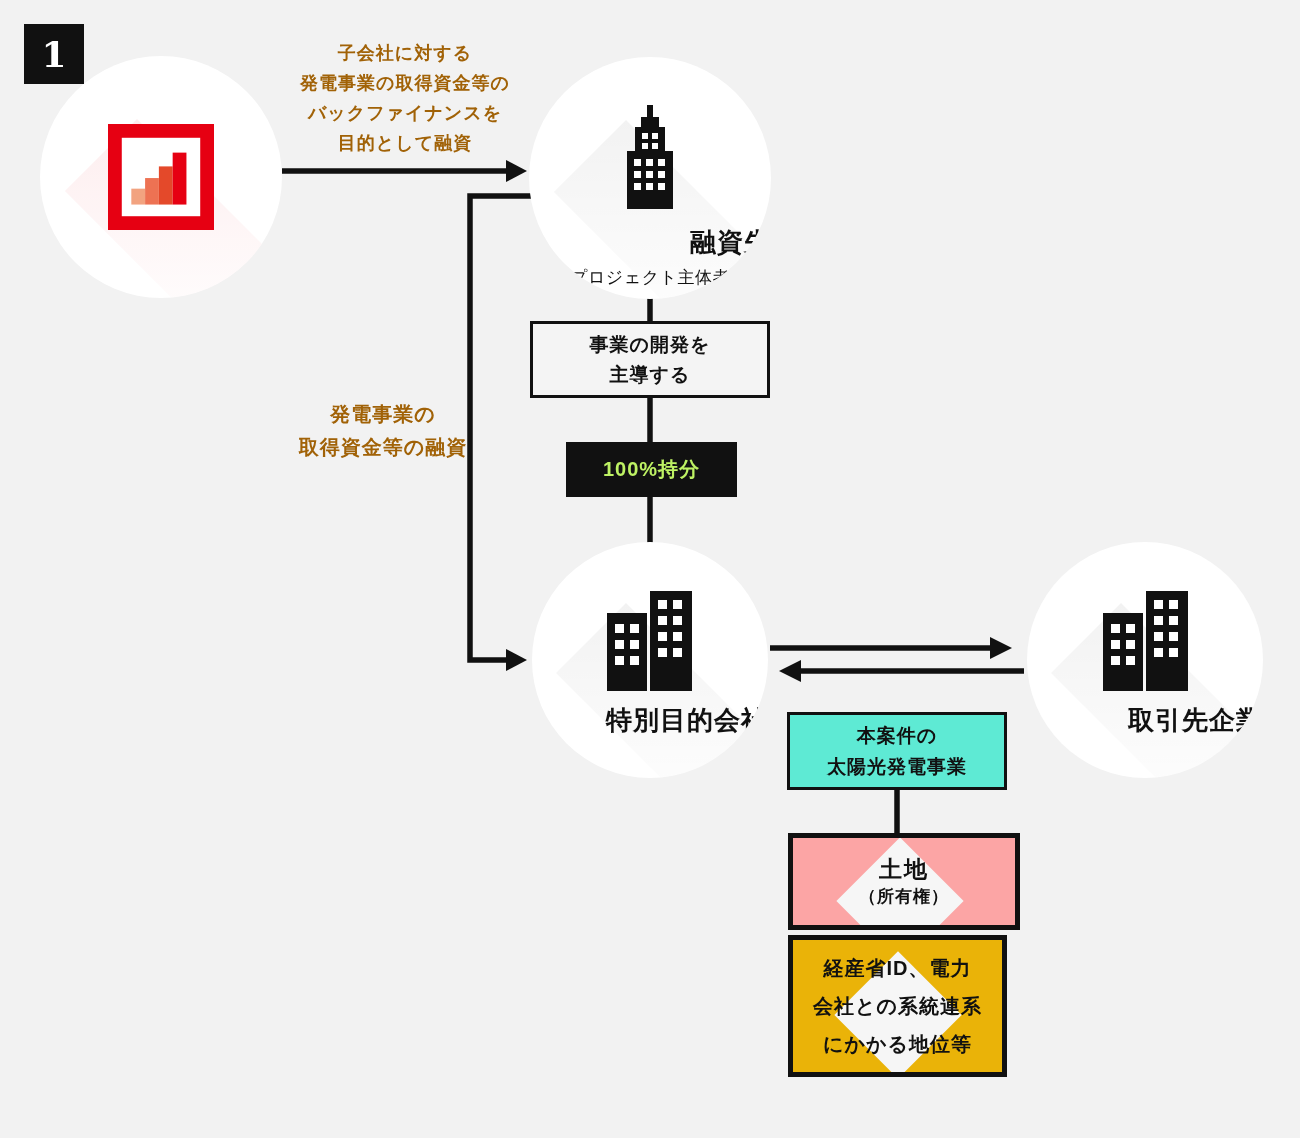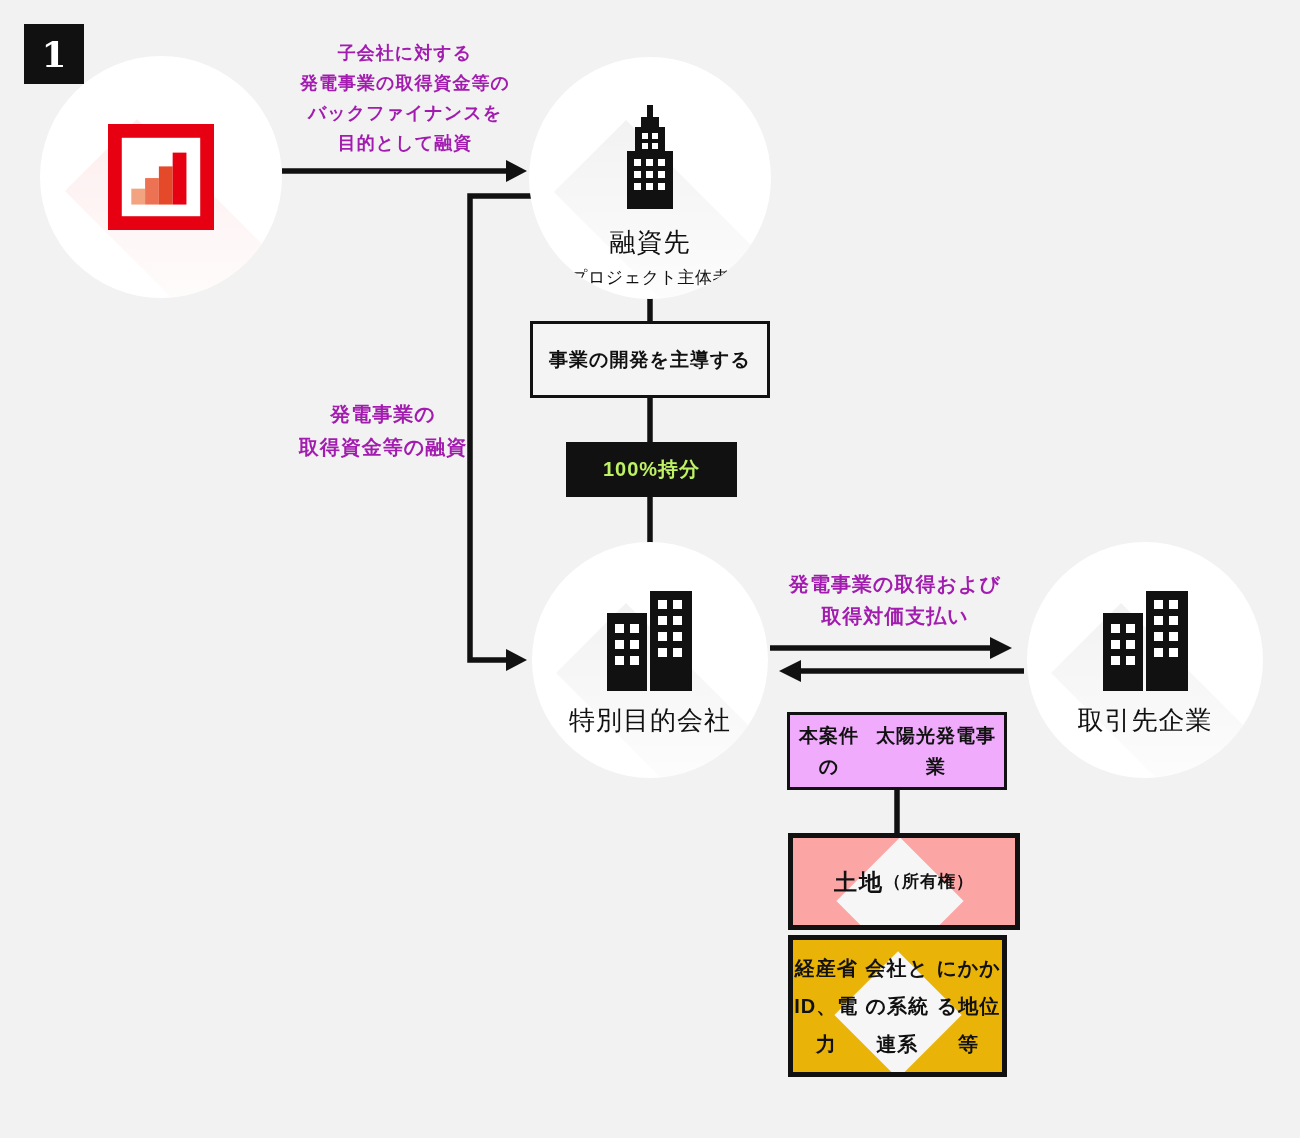--- a/index.html
+++ b/index.html
@@ -37,56 +37,56 @@
     position:absolute;left:40%;top:26%;width:170%;height:42%;
     transform:rotate(45deg);transform-origin:0 0;
     background:linear-gradient(135deg,rgba(0,0,0,0.05),rgba(0,0,0,0) 62%);
     pointer-events:none;
   }
   .longshadow.pink{
     background:linear-gradient(135deg,rgba(230,0,18,0.07),rgba(230,0,18,0) 62%);
   }
   .circle svg{position:absolute;}
   .node-title{
-    position:absolute;width:100%;text-align:center;
-    font-weight:normal;font-size:26px;letter-spacing:1px;
+    position:absolute;width:100%;text-align:right;
+    font-weight:bold;font-size:26px;letter-spacing:1px;
   }
   .node-sub{
     position:absolute;width:100%;text-align:center;
     font-size:17px;letter-spacing:0.5px;
   }
 
   
   .edge-label{
     position:absolute;z-index:3;text-align:center;
-    font-weight:bold;color:#a21caf;
+    font-weight:bold;color:#a16207;
   }
   .edge-label .ln{display:block;}
   .lbl-backfinance{left:255px;top:38px;width:300px;font-size:18px;line-height:30px;letter-spacing:1px;}
   .lbl-spc-loan{left:253px;top:398px;width:260px;font-size:20px;line-height:33px;letter-spacing:1px;}
   .lbl-acquisition{left:765px;top:568px;width:260px;font-size:20px;line-height:32px;letter-spacing:1px;}
 
   
   .box{
     position:absolute;z-index:3;box-sizing:border-box;
-    display:flex;flex-direction:row;align-items:center;justify-content:center;
+    display:flex;flex-direction:column;align-items:center;justify-content:center;
     text-align:center;font-weight:bold;
   }
   .box-development{
     left:530px;top:321px;width:240px;height:77px;
     border:3px solid #111;background:#f4f4f4;
     font-size:19px;line-height:30px;letter-spacing:1px;
   }
   .box-equity{
     left:566px;top:442px;width:171px;height:55px;
     background:#111;color:#bef264;font-size:20px;letter-spacing:1px;
   }
   .box-project{
     left:787px;top:712px;width:220px;height:78px;
-    border:3px solid #111;background:#f0abfc;
+    border:3px solid #111;background:#5eead4;
     font-size:19px;line-height:31px;letter-spacing:1px;
   }
   .box-land{
     left:788px;top:833px;width:232px;height:97px;
     border:5px solid #111;background:#fca5a5;overflow:hidden;
   }
   .box-land .title{font-size:23px;font-weight:bold;letter-spacing:2px;line-height:30px;}
   .box-land .sub{font-size:17px;font-weight:bold;letter-spacing:1px;line-height:26px;}
   .box-rights{
     left:788px;top:935px;width:219px;height:142px;
@@ -214,24 +214,20 @@
     <span class="ln">発電事業の取得資金等の</span>
     <span class="ln">バックファイナンスを</span>
     <span class="ln">目的として融資</span>
   </div>
 
   <div class="edge-label lbl-spc-loan">
     <span class="ln">発電事業の</span>
     <span class="ln">取得資金等の融資</span>
   </div>
 
-  <div class="edge-label lbl-acquisition">
-    <span class="ln">発電事業の取得および</span>
-    <span class="ln">取得対価支払い</span>
-  </div>
 
   <div class="box box-development">
     <span class="txt">事業の開発を</span>
     <span class="txt">主導する</span>
   </div>
 
   <div class="box box-equity">
     <span class="txt">100%持分</span>
   </div>
 

